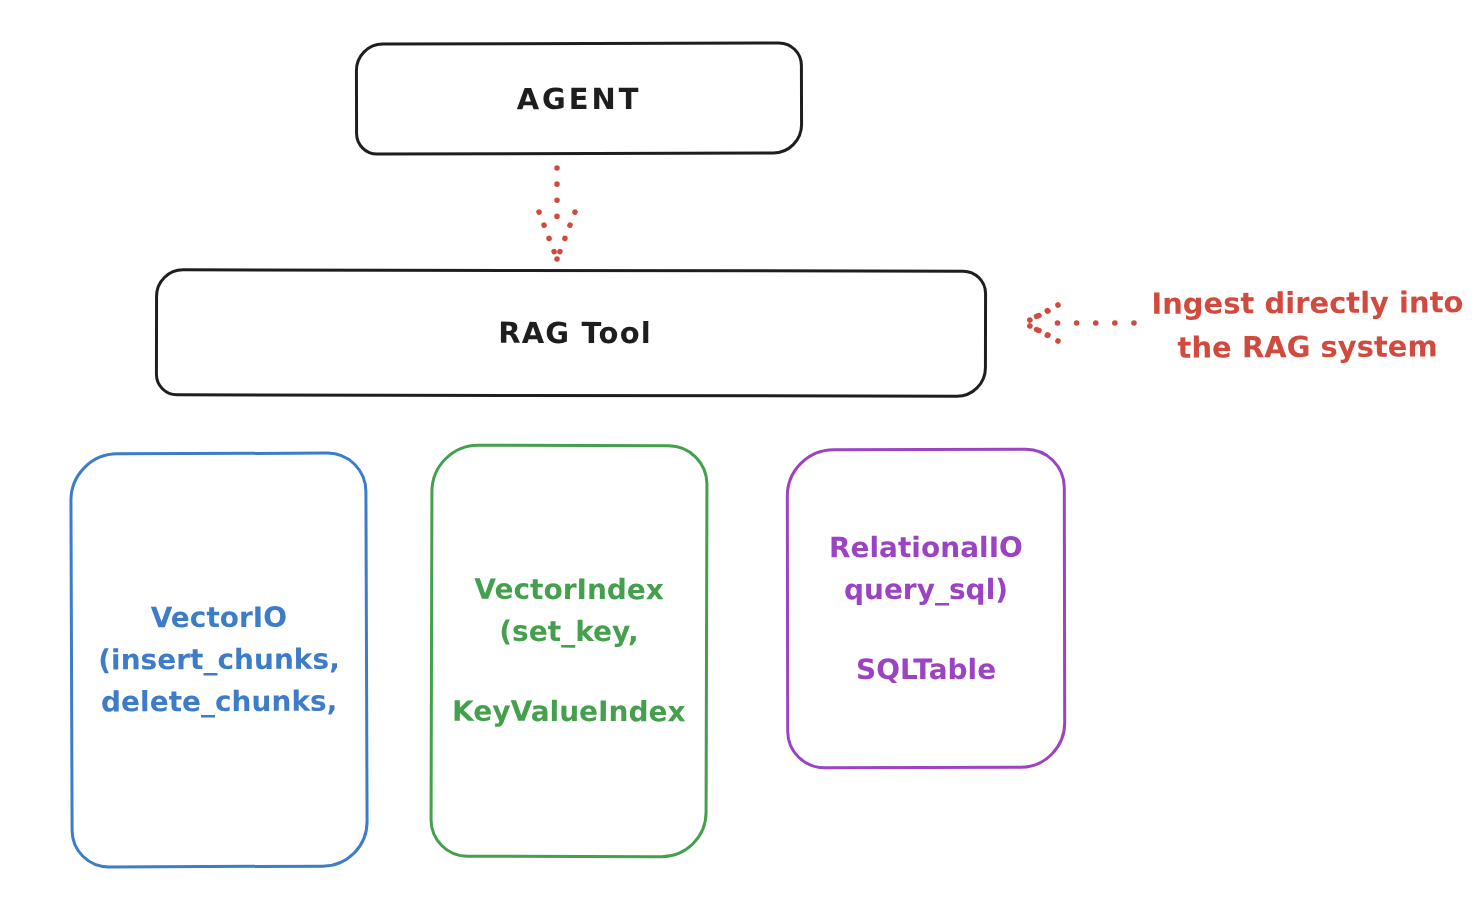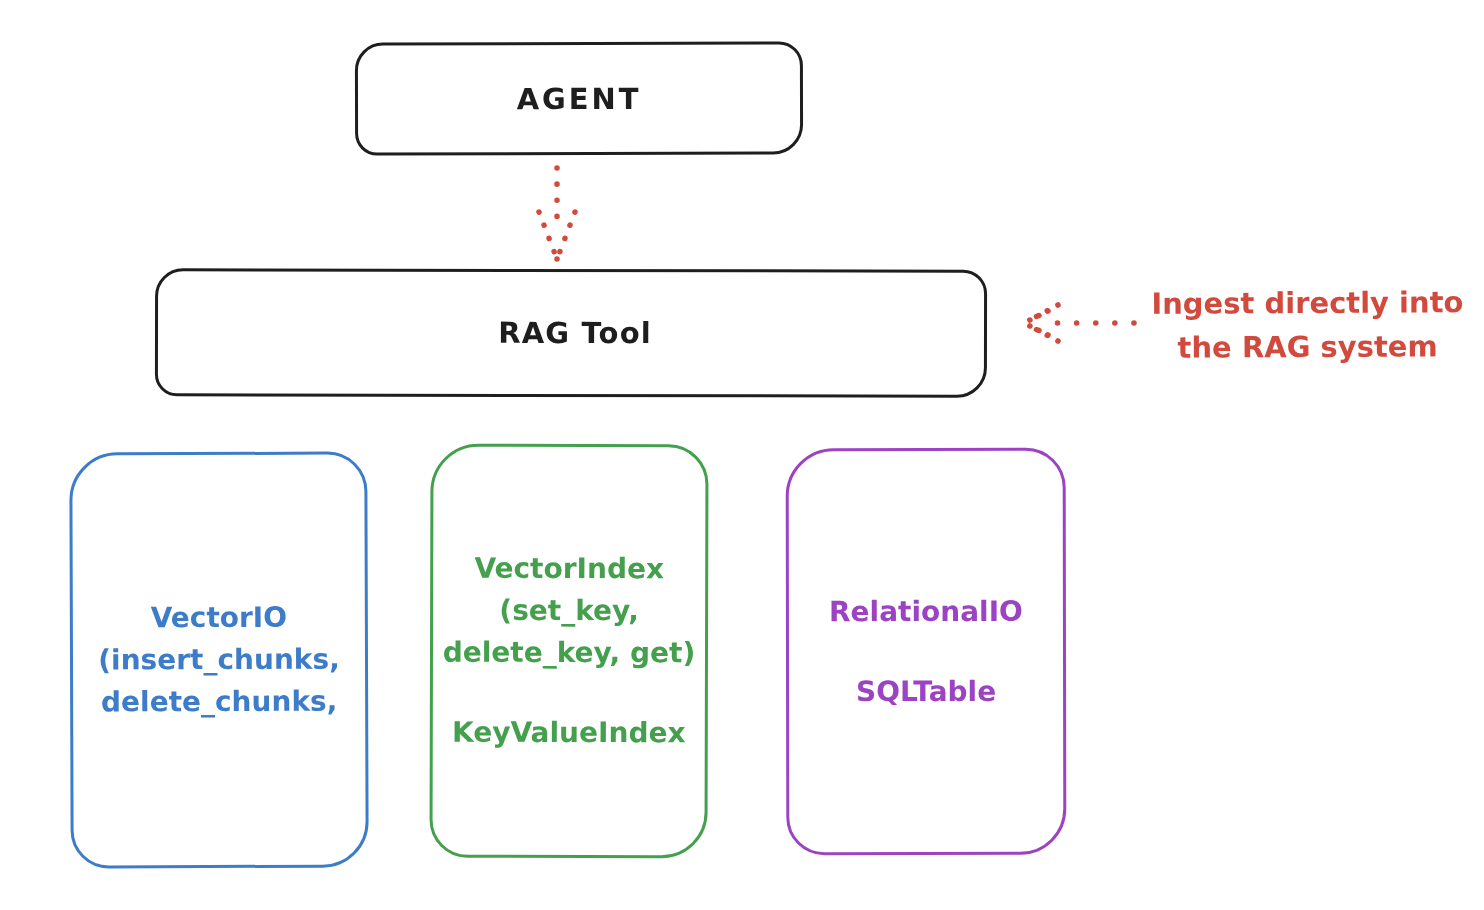--- a/index.html
+++ b/index.html
@@ -91,21 +91,21 @@
     transform: rotate(-0.2deg);
   }
   .backend-keyvalue {
     left: 430px; top: 444px;
     width: 278px; height: 414px;
     color: var(--green, #44a04d);
     transform: rotate(0.15deg);
   }
   .backend-relational {
     left: 786px; top: 448px;
-    width: 280px; height: 407px;
+    width: 280px; height: 321px;
     color: var(--purple, #9c43c4);
     transform: rotate(-0.1deg);
   }
   .backend-index {
     margin-top: 38px;
   }
 </style>
 </head>
 <body>
 
@@ -144,25 +144,25 @@
       <div>VectorIO</div>
       <div>(insert_chunks,</div>
       <div>delete_chunks,</div>
     </div>
   </div>
 
   <div class="backend-node backend-keyvalue">
     <div class="backend-lines">
       <div>VectorIndex</div>
       <div>(set_key,</div>
-      <div>delete_key, get)</div>
     </div>
     <div class="backend-index">KeyValueIndex</div>
   </div>
 
   <div class="backend-node backend-relational">
     <div class="backend-lines">
       <div>RelationalIO</div>
+      <div>query_sql)</div>
     </div>
     <div class="backend-index">SQLTable</div>
   </div>
 
 </div>
 
 </body></html>

